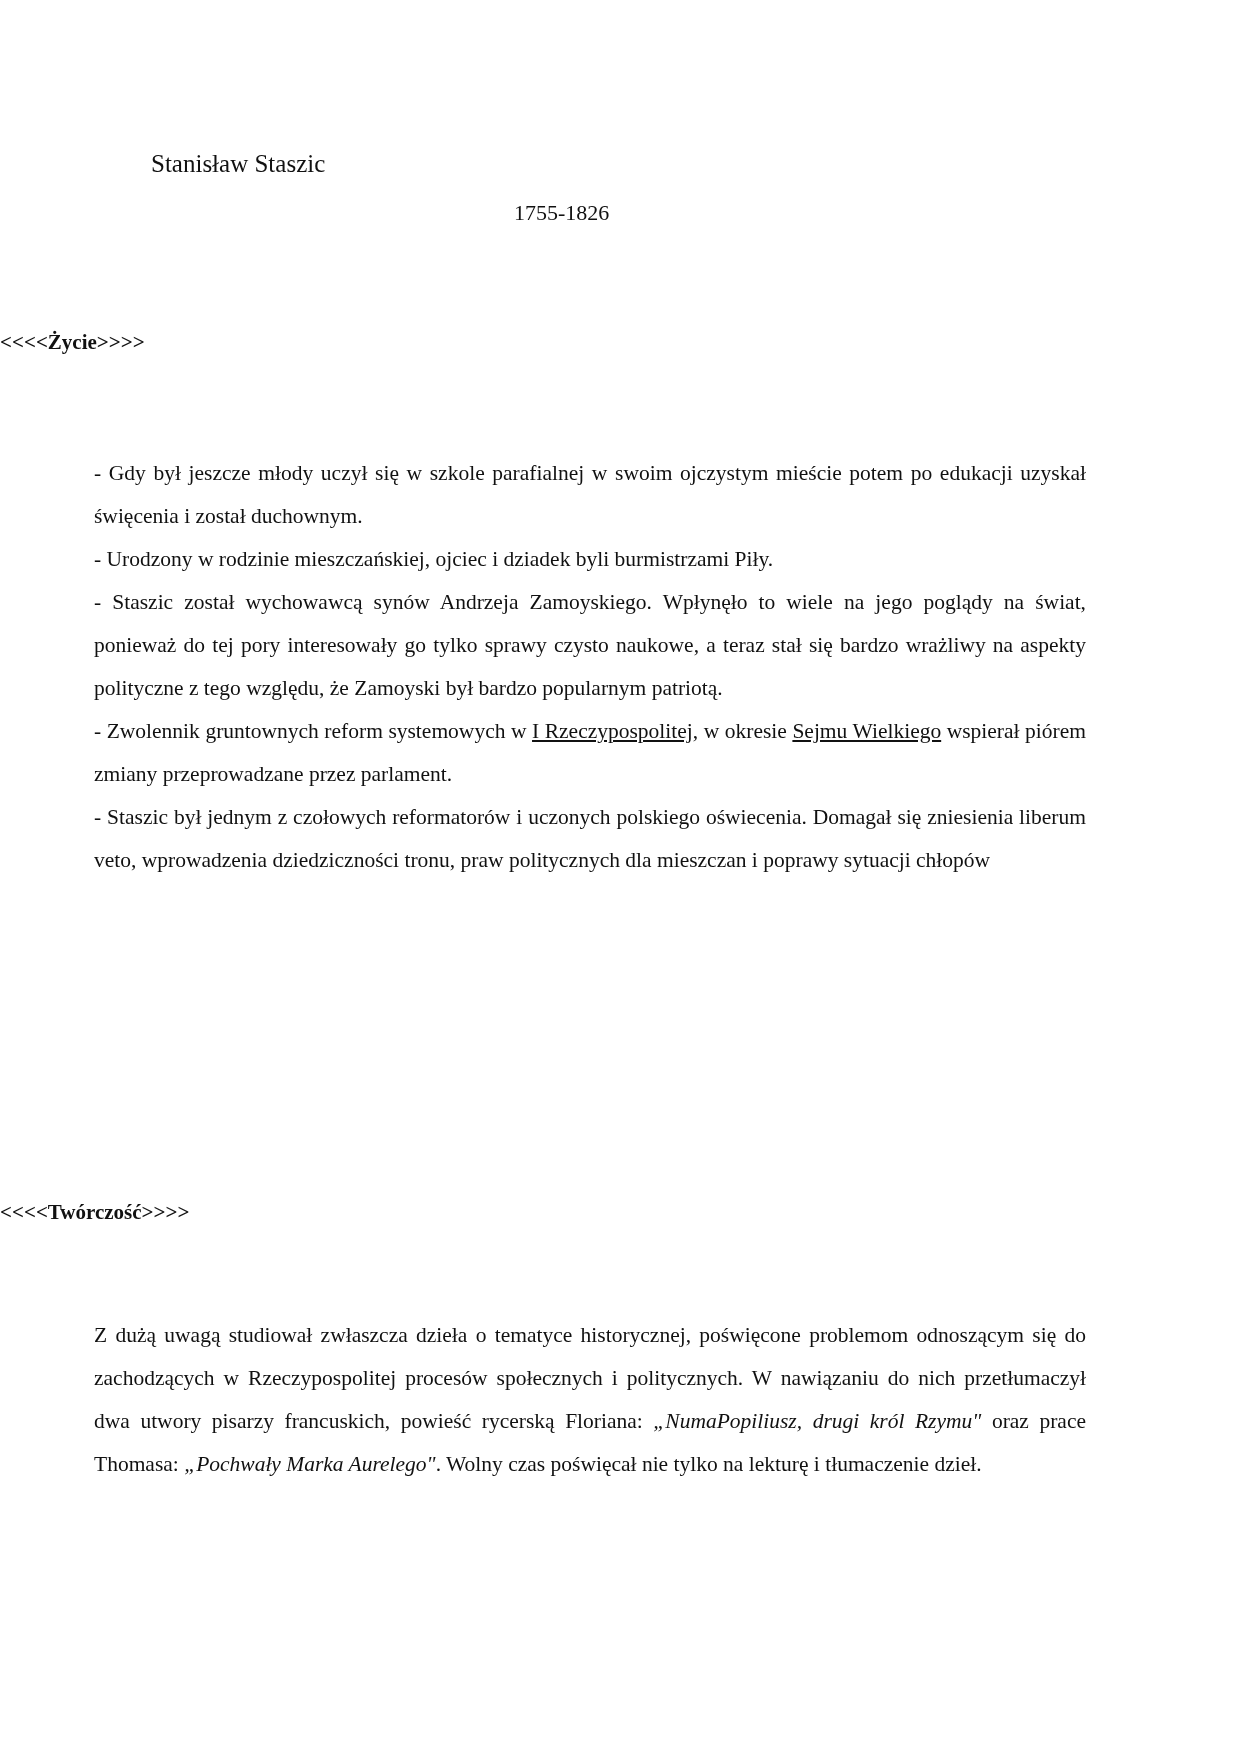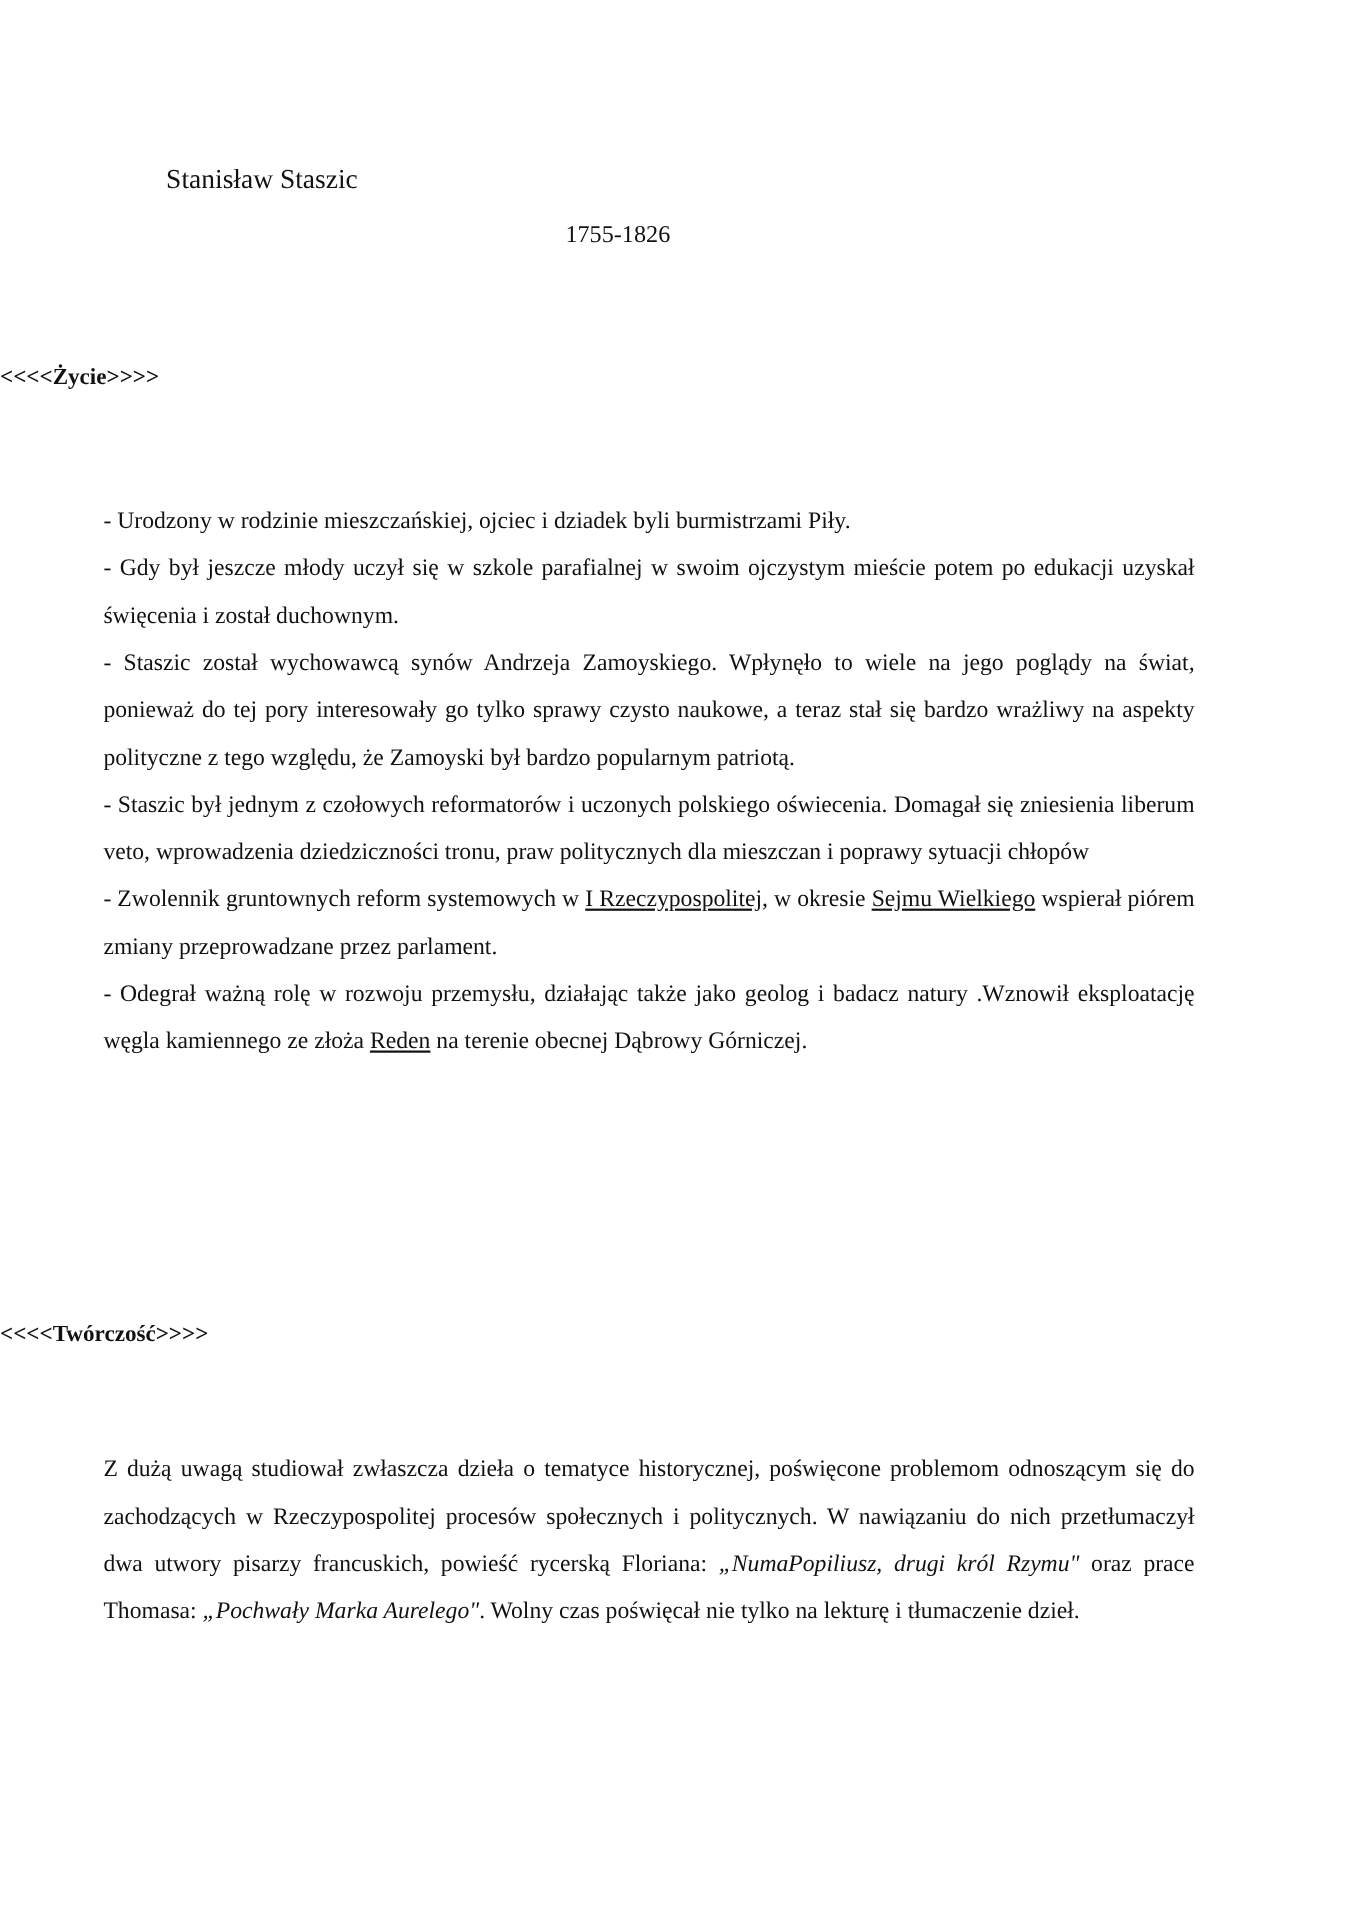--- a/index.html
+++ b/index.html
@@ -19,25 +19,24 @@
 </style>
 </head>
 <body>
 
 <div>
   <div class="title">Stanisław Staszic</div>
   <div class="dates">1755-1826</div>
 
   <div class="heading h1">&lt;&lt;&lt;&lt;Życie&gt;&gt;&gt;&gt;</div>
   <div class="body b1" id="bullets">
+      <p class="para"><span>- Gdy był jeszcze młody uczył się w szkole parafialnej w swoim ojczystym mieście potem po edukacji uzyskał święcenia i został duchownym.</span></p>
       <p class="para"><span>- Urodzony w rodzinie mieszczańskiej, ojciec i dziadek byli burmistrzami Piły.</span></p>
-      <p class="para"><span>- Gdy był jeszcze młody uczył się w szkole parafialnej w swoim ojczystym mieście potem po edukacji uzyskał święcenia i został duchownym.</span></p>
       <p class="para"><span>- Staszic został wychowawcą synów Andrzeja Zamoyskiego. Wpłynęło to wiele na jego poglądy na świat, ponieważ do tej pory interesowały go tylko sprawy czysto naukowe, a teraz stał się bardzo wrażliwy na aspekty polityczne z tego względu, że Zamoyski był bardzo popularnym patriotą.</span></p>
+      <p class="para"><span>- Zwolennik gruntownych reform systemowych w </span><span class="u">I Rzeczypospolitej</span><span>, w okresie </span><span class="u">Sejmu Wielkiego</span><span> wspierał piórem zmiany przeprowadzane przez parlament.</span></p>
       <p class="para"><span>- Staszic był jednym z czołowych reformatorów i uczonych polskiego oświecenia. Domagał się zniesienia liberum veto, wprowadzenia dziedziczności tronu, praw politycznych dla mieszczan i poprawy sytuacji chłopów</span></p>
-      <p class="para"><span>- Zwolennik gruntownych reform systemowych w </span><span class="u">I Rzeczypospolitej</span><span>, w okresie </span><span class="u">Sejmu Wielkiego</span><span> wspierał piórem zmiany przeprowadzane przez parlament.</span></p>
-      <p class="para"><span>- Odegrał ważną rolę w rozwoju przemysłu, działając także jako geolog i badacz natury .Wznowił eksploatację węgla kamiennego ze złoża </span><span class="u">Reden</span><span> na terenie obecnej Dąbrowy Górniczej.</span></p>
     </div>
 
   <div class="heading h2">&lt;&lt;&lt;&lt;Twórczość&gt;&gt;&gt;&gt;</div>
   <div class="body b2" id="para">
       <p class="para"><span>Z dużą uwagą studiował zwłaszcza dzieła o tematyce historycznej, poświęcone problemom odnoszącym się do zachodzących w Rzeczypospolitej procesów społecznych i politycznych. W nawiązaniu do nich przetłumaczył dwa utwory pisarzy francuskich, powieść rycerską Floriana: </span><span class="i">„NumaPopiliusz, drugi król Rzymu"</span><span> oraz prace Thomasa: </span><span class="i">„Pochwały Marka Aurelego"</span><span>. Wolny czas poświęcał nie tylko na lekturę i tłumaczenie dzieł.</span></p>
     </div>
 </div>
 
 </body></html>

